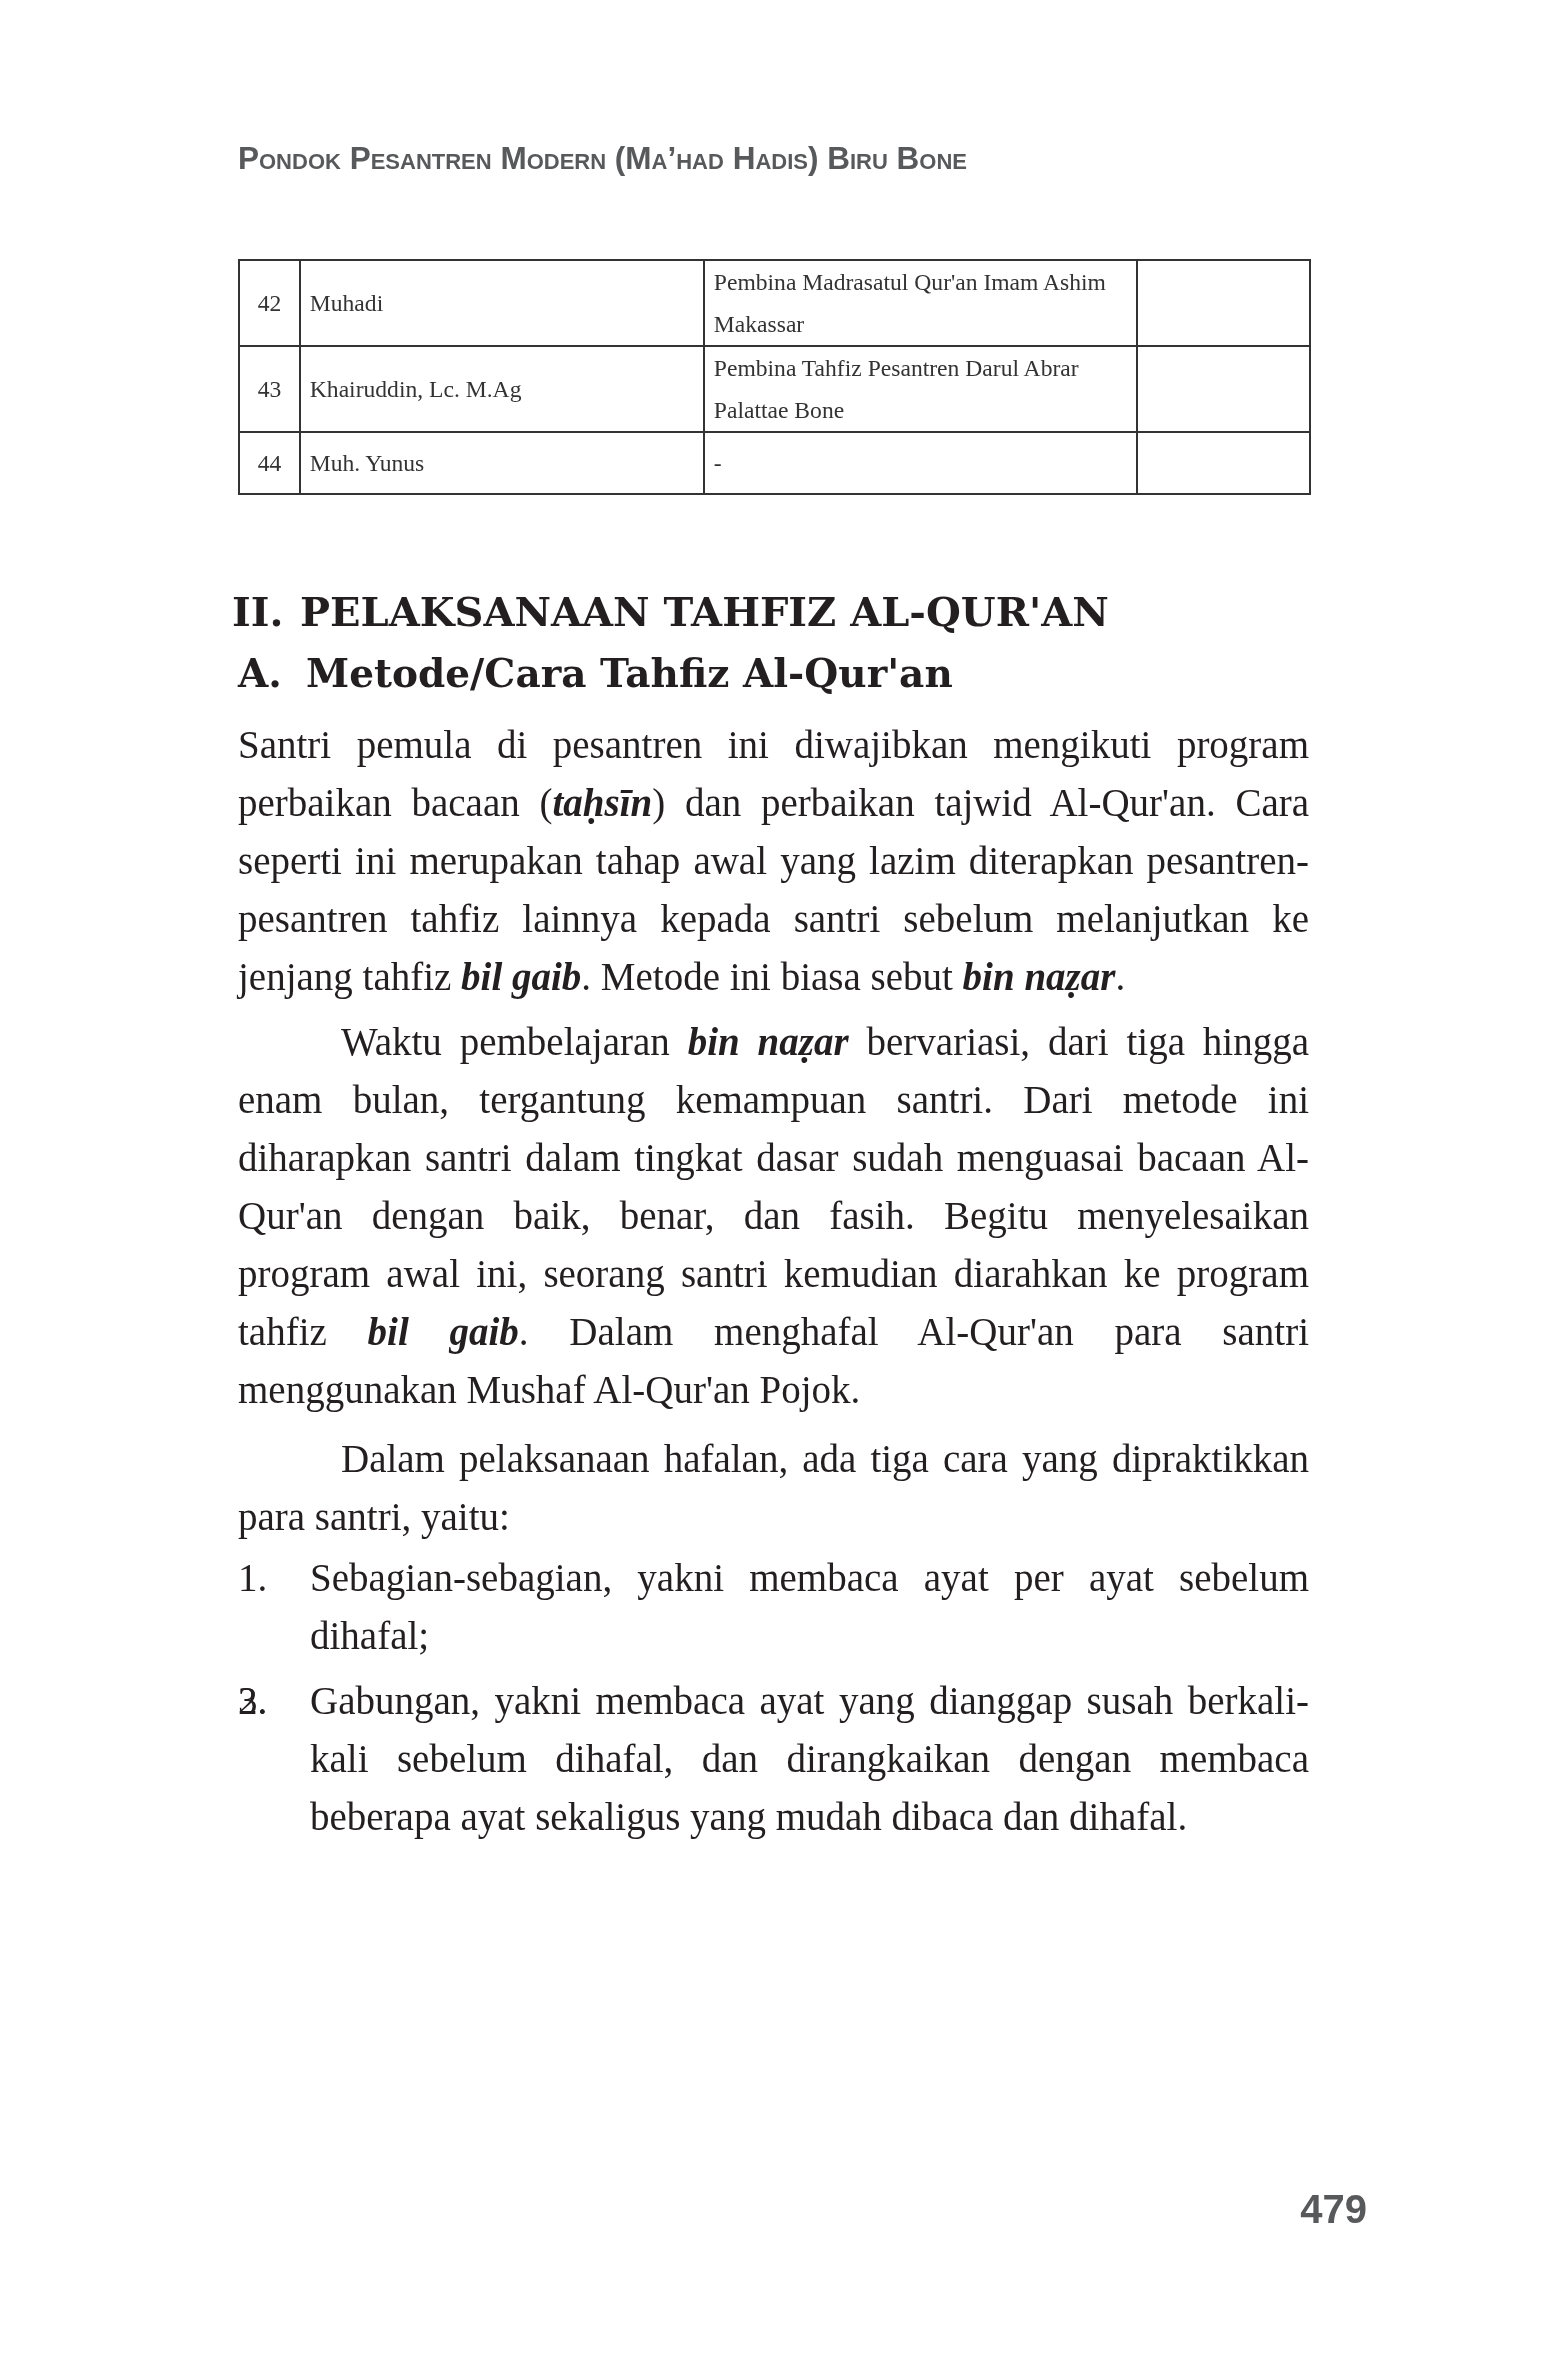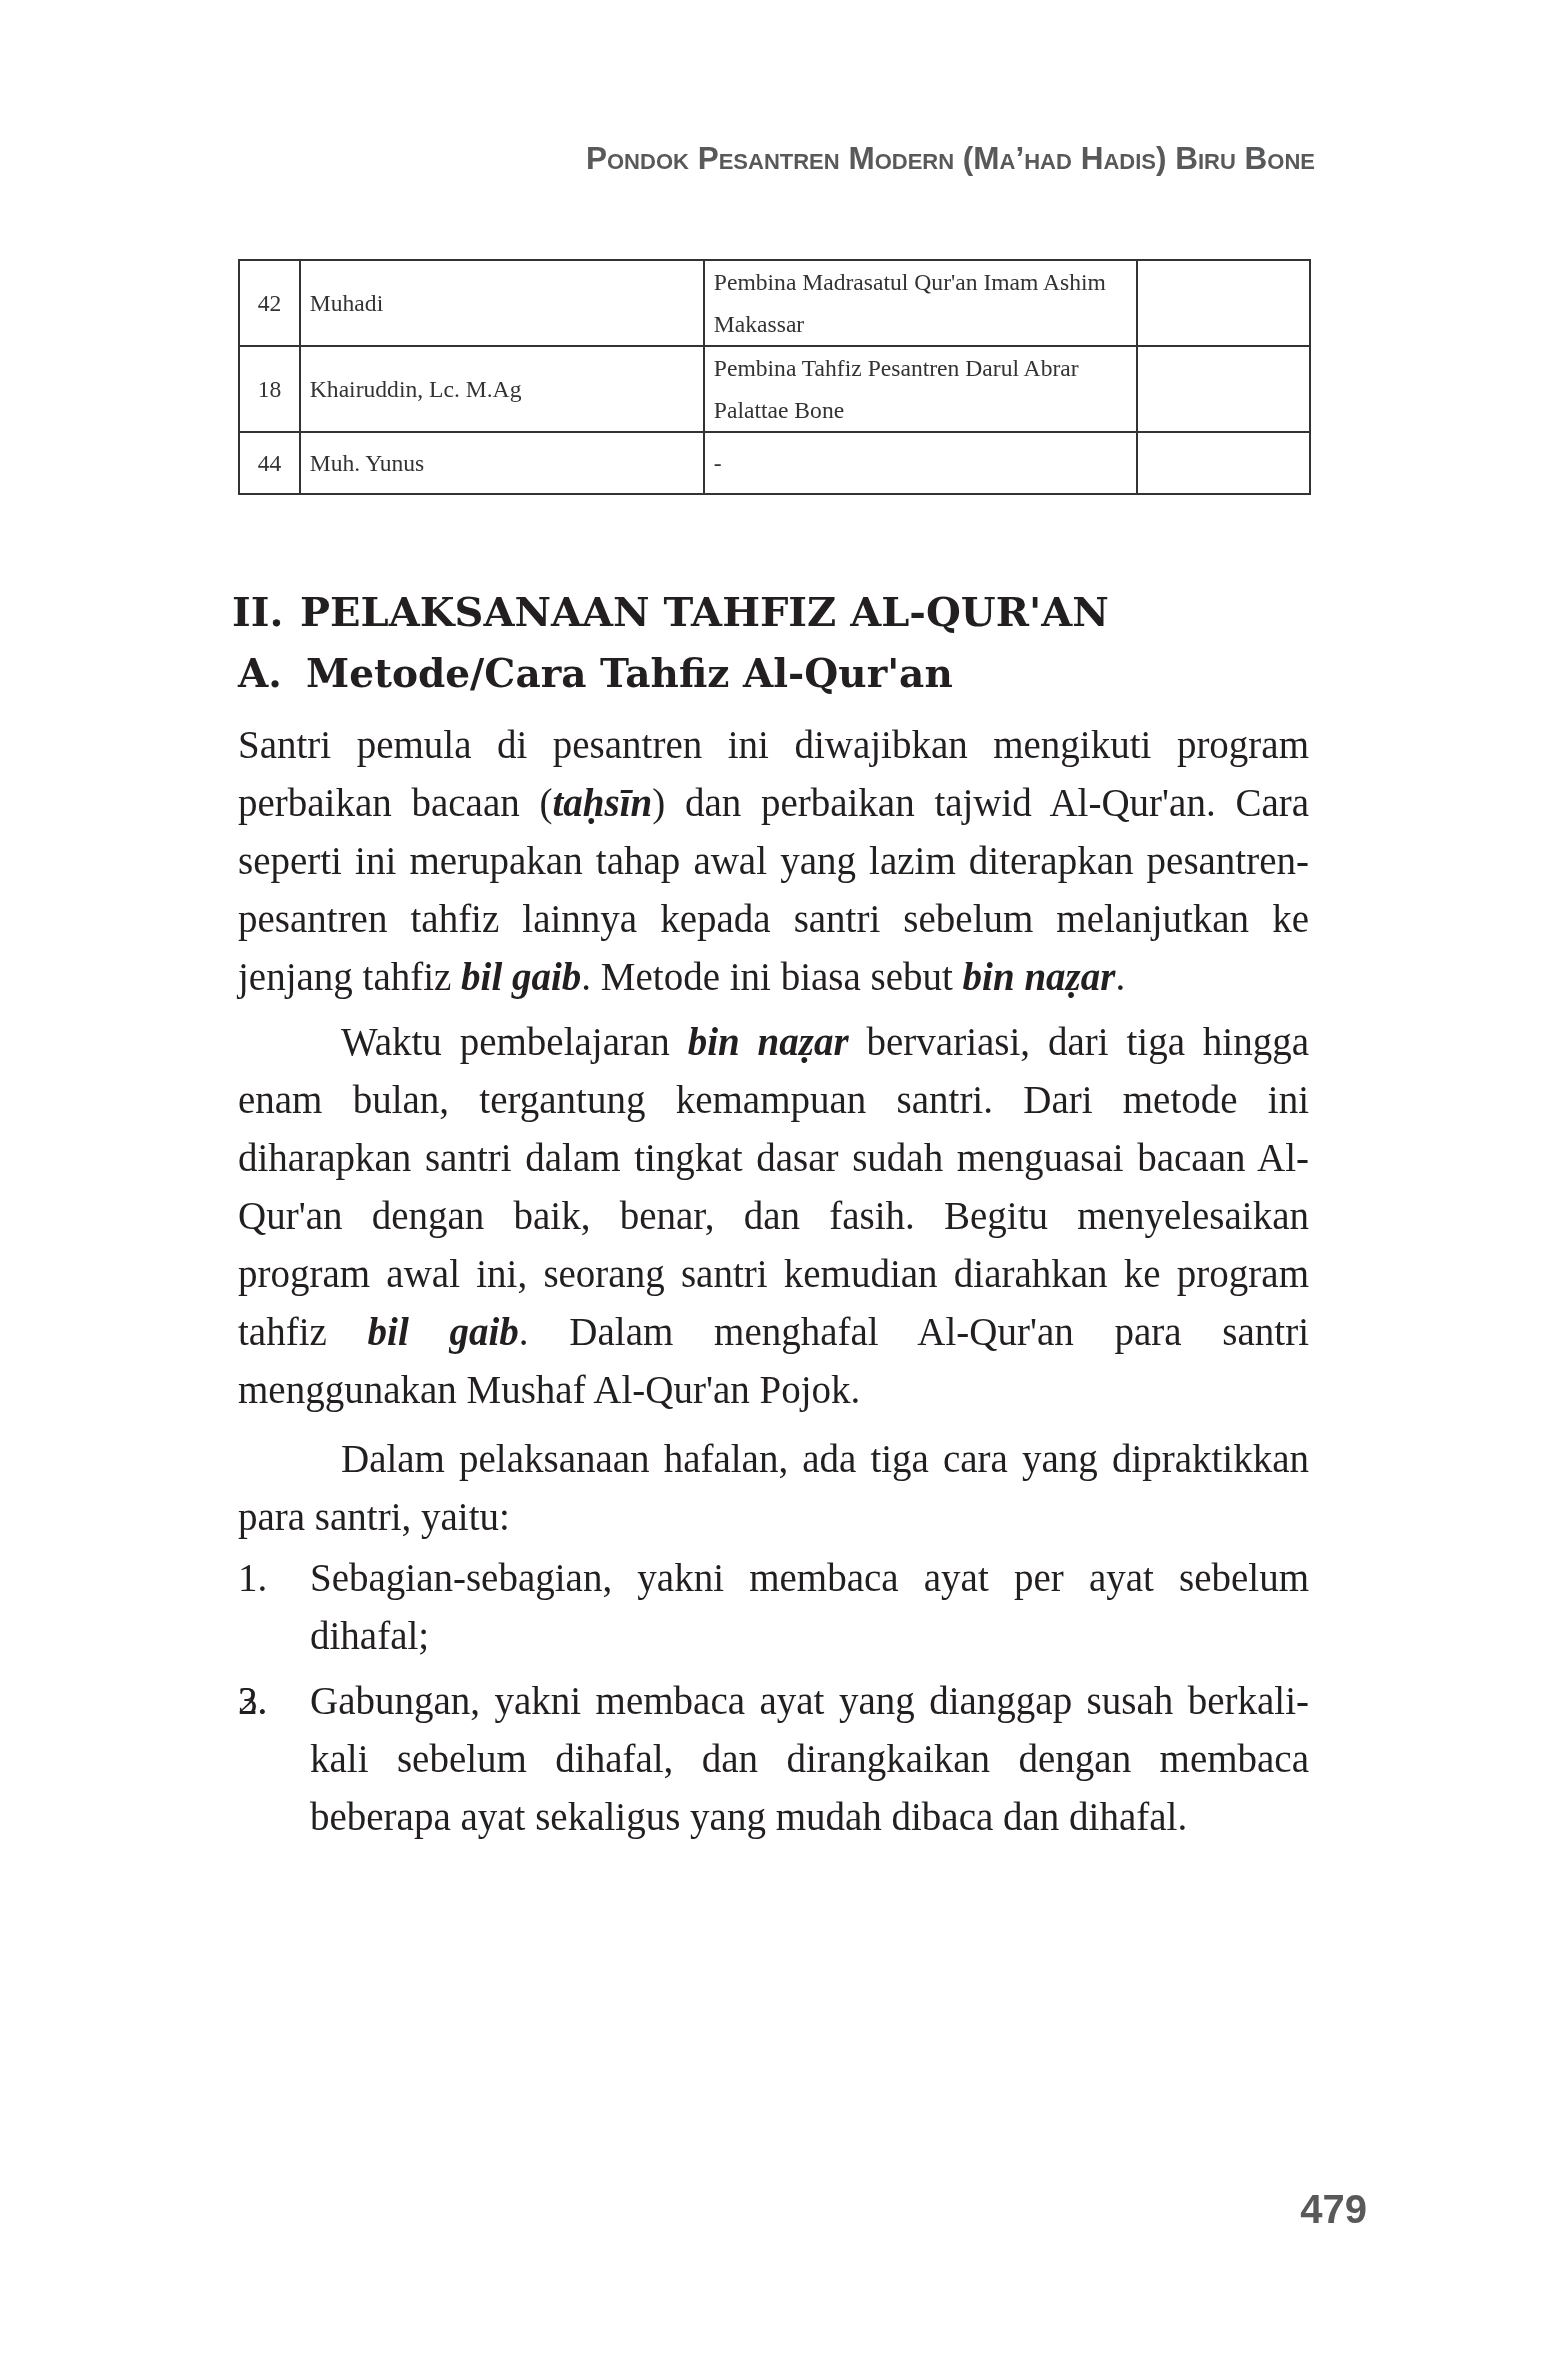--- a/index.html
+++ b/index.html
@@ -1,18 +1,18 @@
 <!DOCTYPE html>
 <html style="font-size:14px"><head>
 <meta charset="utf-8">
 <style>
   html, body { margin:0; padding:0; background:#ffffff; }
   body { width:1549px; height:2377px; position:relative; overflow:hidden; color:#231f20; }
   .running-head {
-    position:absolute; left:244px; top:140px; width:1071px; text-align:right;
+    position:absolute; left:238px; top:140px; width:1071px; 
     font-family:"Liberation Sans", sans-serif; font-weight:bold; color:#58595b;
     font-size:31.5px; letter-spacing:0px; font-variant:small-caps;
   }
   table.roster {
     position:absolute; left:238px; top:259px; width:1071px;
     border-collapse:collapse; table-layout:fixed;
     font-family:"Liberation Serif", serif; font-size:23.6px; color:#333;
   }
   table.roster td { border:2.6px solid #333; padding:0 8.8px; vertical-align:middle; line-height:42px; }
   table.roster td.num { text-align:center; padding:2px; }
@@ -56,21 +56,21 @@
       <col style="width:173px">
   </colgroup>
   <tbody>
       <tr class="r1">
     <td class="num">42</td>
     <td>Muhadi</td>
     <td>Pembina Madrasatul Qur'an Imam Ashim Makassar</td>
     <td></td>
   </tr>
   <tr class="r2">
-    <td class="num">18</td>
+    <td class="num">43</td>
     <td>Khairuddin, Lc. M.Ag</td>
     <td>Pembina Tahfiz Pesantren Darul Abrar Palattae Bone</td>
     <td></td>
   </tr>
   <tr class="r3">
     <td class="num">44</td>
     <td>Muh. Yunus</td>
     <td>-</td>
     <td></td>
   </tr>

